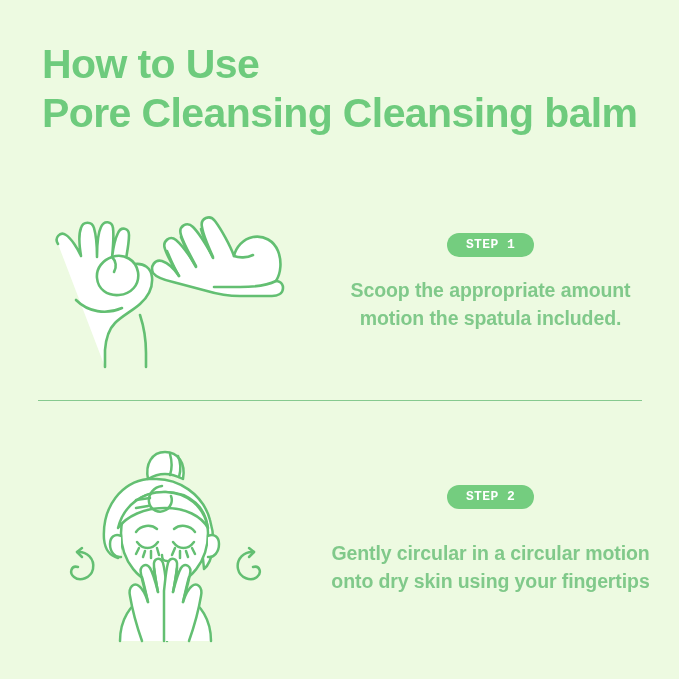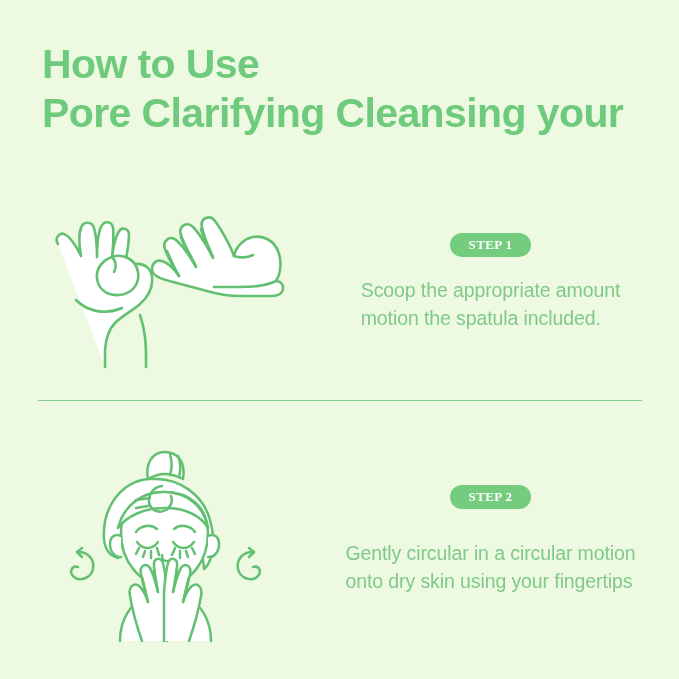--- a/index.html
+++ b/index.html
@@ -64,40 +64,41 @@
     align-items: center;
     justify-content: center;
     padding-right: 28px;
   }
 
   
   .badge {
     display: inline-block;
     background: #74cd7f;
     color: #ffffff;
-    font-family: Liberation Serif, serif;
+    font-family: Liberation Mono, monospace;
     font-weight: bold;
     font-size: 13px;
     letter-spacing: 0.4px;
     padding: 5px 19px 6px 19px;
     border-radius: 14px;
     line-height: 1;
     white-space: nowrap;
   }
   .badge-1 { margin-bottom: 19px; }
   .badge-2 { margin-bottom: 30px; }
 
   .desc {
     color: #80c98a;
     font-family: "Liberation Sans", sans-serif;
     font-size: 19.5px;
     line-height: 28px;
-    text-align: left;
+    text-align: center;
     letter-spacing: -0.1px;
     white-space: nowrap;
+    font-weight: bold;
   }
 
   
   .divider {
     position: absolute;
     left: 38px;
     top: 400px;
     width: 604px;
     height: 1px;
     background: #86c98f;
@@ -105,21 +106,21 @@
 
   svg { display: block; }
 </style>
 </head>
 <body>
 
 <div class="page">
 
   <div class="title-block">
     <div class="title-line">How to Use</div>
-    <div class="title-line">Pore Clarifying Cleansing your</div>
+    <div class="title-line">Pore Cleansing Cleansing balm</div>
   </div>
 
   <div class="section section-1">
 
     <div class="illus">
       <svg width="250" height="175" viewBox="0 0 250 175" fill="none" xmlns="http://www.w3.org/2000/svg">
         <g stroke="#63bf72" stroke-width="2.6" stroke-linecap="round" stroke-linejoin="round" fill="#ffffff">
 
           <path d="M18 49 C14 43 20 36 26 40 C31 43 38 54 41 61
                    C39 49 39 38 41 33 C43 26 52 26 54 33

